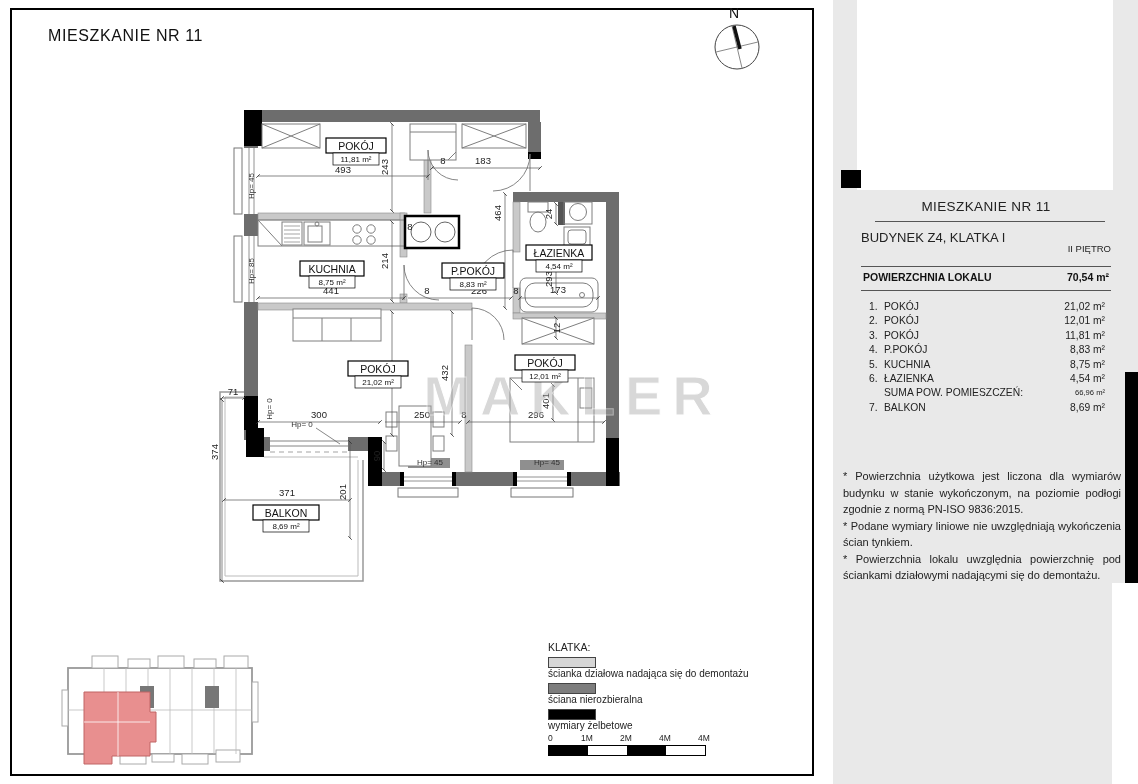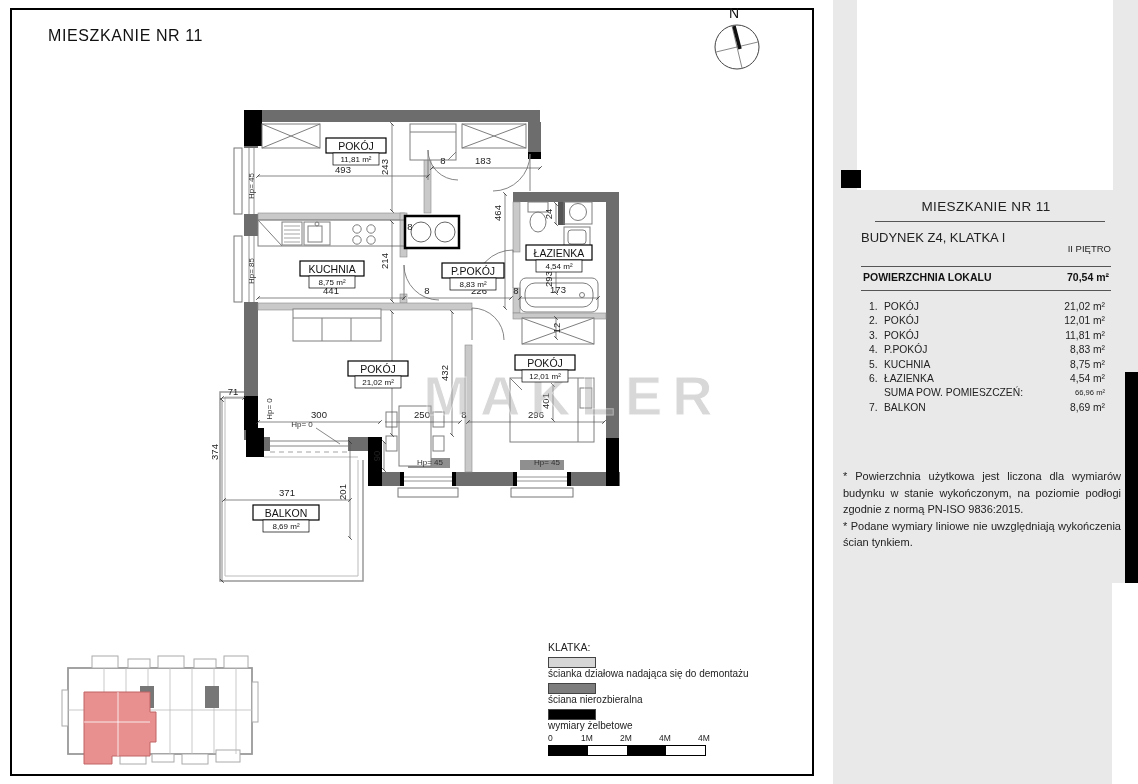--- a/index.html
+++ b/index.html
@@ -453,14 +453,15 @@
     <div class="sb-row">
       <span class="no">7.</span>
       <span class="name">BALKON</span>
       <span class="val">8,69 m²</span>
     </div>
   </div>
 
   <div class="sb-notes">
     <p>* Powierzchnia użytkowa jest liczona dla wymiarów budynku w stanie wykończonym, na poziomie podłogi zgodnie z normą PN-ISO 9836:2015.</p>
     <p>* Podane wymiary liniowe nie uwzględniają wykończenia ścian tynkiem.</p>
+    <p>* Powierzchnia lokalu uwzględnia powierzchnię pod ściankami działowymi nadającymi się do demontażu.</p>
   </div>
 </div>
 
 </body></html>

